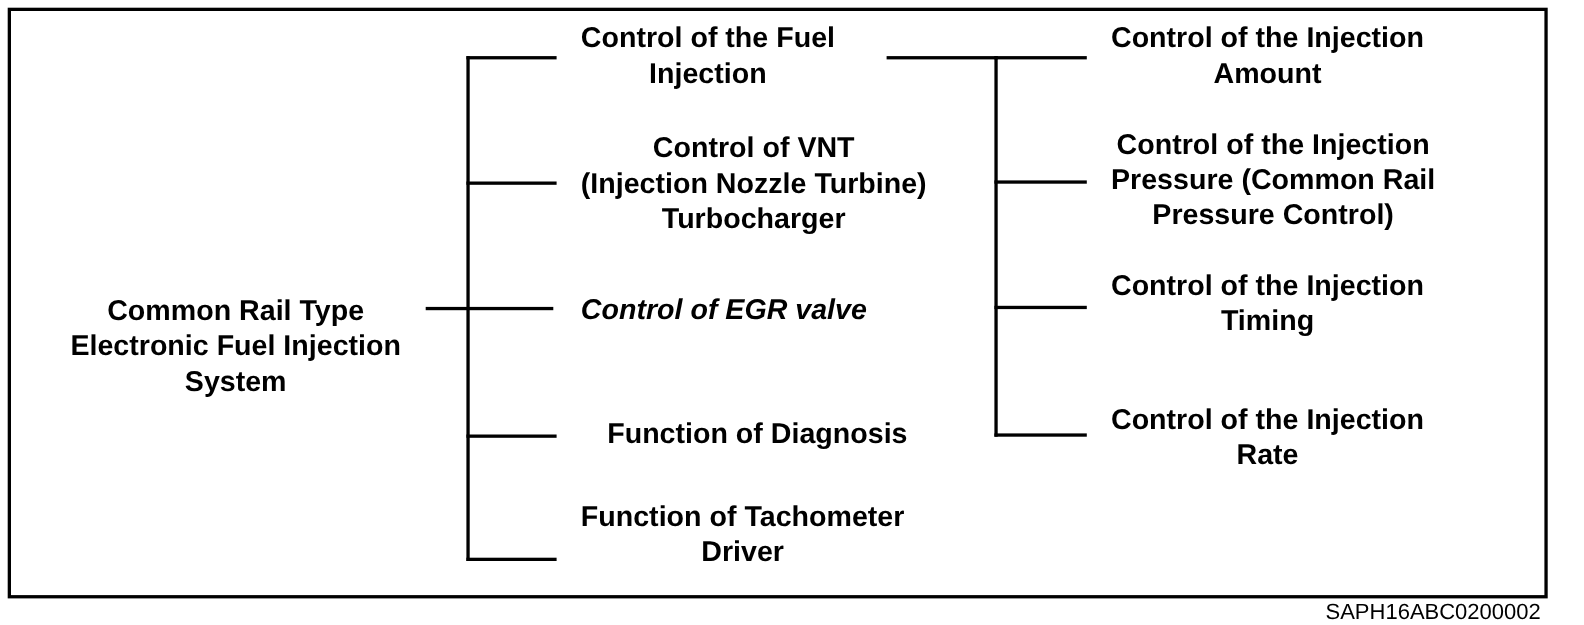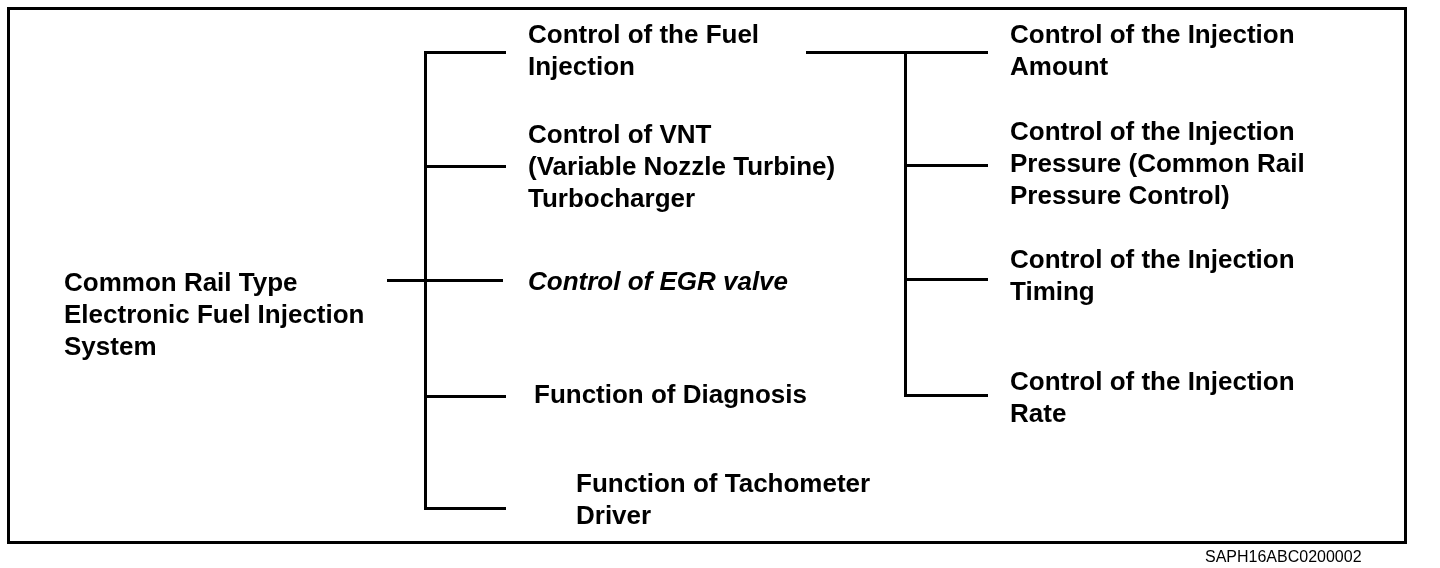--- a/index.html
+++ b/index.html
@@ -29,26 +29,27 @@
     position: absolute;
     background: #000000;
   }
   .node {
     position: absolute;
     font-size: 26px;
     line-height: 32px;
     font-weight: bold;
     white-space: pre-line;
     letter-spacing: 0;
+    text-align: center;
   }
   .caption {
     position: absolute;
     left: 1205px;
     top: 547px;
-    font-size: 16px;
+    font-size: 20px;
     line-height: 20px;
     font-weight: normal;
     white-space: nowrap;
   }
 </style>
 </head>
 <body>
 
 <div class="canvas">
 
@@ -63,25 +64,25 @@
   <div class="line" style="left:424px; top:51px; width:3px; height:459px;"></div>
 
   <div class="line" style="left:424px; top:51px; width:82px; height:3px;"></div>
   <div class="line" style="left:424px; top:165px; width:82px; height:3px;"></div>
   <div class="line" style="left:424px; top:395px; width:82px; height:3px;"></div>
   <div class="line" style="left:424px; top:507px; width:82px; height:3px;"></div>
 
   <div class="node" style="left:528px; top:18px;">Control of the Fuel
 Injection</div>
   <div class="node" style="left:528px; top:118px;">Control of VNT
-(Variable Nozzle Turbine)
+(Injection Nozzle Turbine)
 Turbocharger</div>
   <div class="node" style="left:528px; top:265px;font-style:italic;">Control of EGR valve</div>
-  <div class="node" style="left:534px; top:378px;">Function of Diagnosis</div>
-  <div class="node" style="left:528px; top:467px;margin-left:48px;">Function of Tachometer
+  <div class="node" style="left:552px; top:378px;">Function of Diagnosis</div>
+  <div class="node" style="left:528px; top:453px;">Function of Tachometer
 Driver</div>
 
   <div class="line" style="left:806px; top:51px; width:101px; height:3px;"></div>
 
   <div class="line" style="left:904px; top:51px; width:3px; height:346px;"></div>
 
   <div class="line" style="left:904px; top:51px; width:84px; height:3px;"></div>
   <div class="line" style="left:904px; top:164px; width:84px; height:3px;"></div>
   <div class="line" style="left:904px; top:278px; width:84px; height:3px;"></div>
   <div class="line" style="left:904px; top:394px; width:84px; height:3px;"></div>

